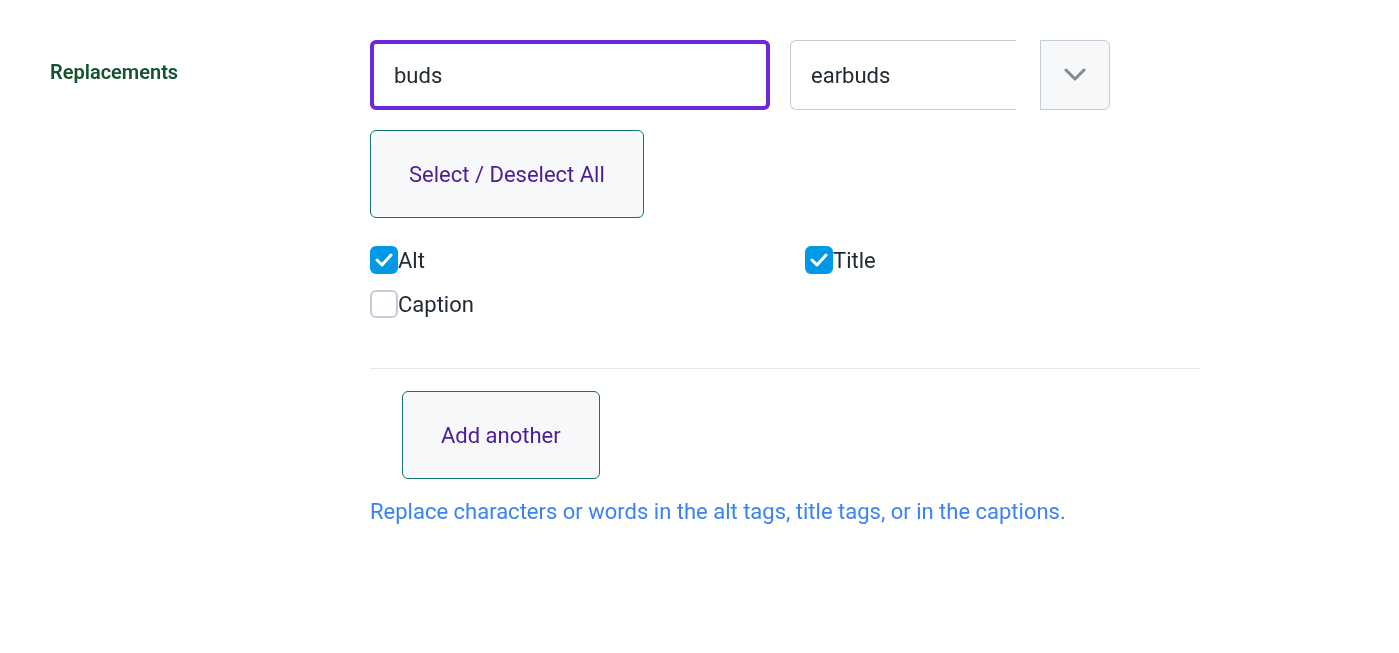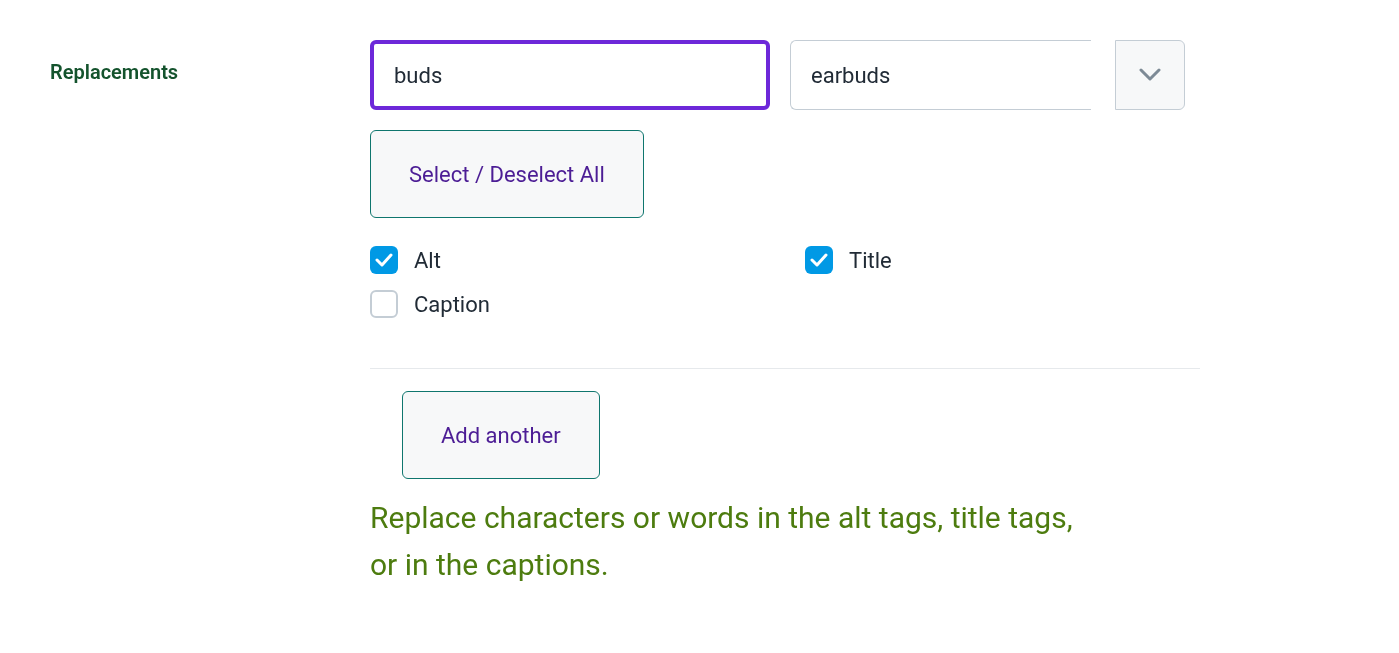--- a/index.html
+++ b/index.html
@@ -45,21 +45,21 @@
       border-radius: 6px;
       padding: 0 20px;
       font-size: 22px;
       font-family: inherit;
       color: #212b36;
       width: 400px;
     }
     .dropdown-wrap {
       position: relative;
       display: flex;
-      width: 395px;
+      width: 320px;
       gap: 24px;
     }
     .dropdown-input {
       height: 70px;
       border: 1px solid #c4cdd5;
       border-right: none;
       border-radius: 6px 0 0 6px;
       padding: 0 20px;
       font-size: 22px;
       font-family: inherit;
@@ -98,21 +98,21 @@
     .checkbox-grid {
       display: grid;
       grid-template-columns: 1fr 1fr;
       column-gap: 40px;
       row-gap: 16px;
       margin-bottom: 50px;
     }
     .checkbox-item {
       display: flex;
       align-items: center;
-      gap: 16px;
+      gap: 0;
     }
     .cb {
       width: 28px;
       height: 28px;
       border-radius: 6px;
       display: inline-flex;
       align-items: center;
       justify-content: center;
       cursor: pointer;
       flex-shrink: 0;
@@ -150,22 +150,22 @@
     .divider {
       border: none;
       border-top: 1px solid #e6e9ec;
       margin-bottom: 22px;
     }
     .add-row {
       margin-bottom: 16px;
       padding-left: 32px;
     }
     .help-text {
-      color: #4d7c0f;
-      font-size: 30px;
+      color: #3b82f6;
+      font-size: 22px;
       line-height: 1.55;
       max-width: 730px;
     }
   </style>
 </head>
 <body>
 
 <div class="form-row">
   <div class="label-col">
     <div class="section-label">Replacements</div>

